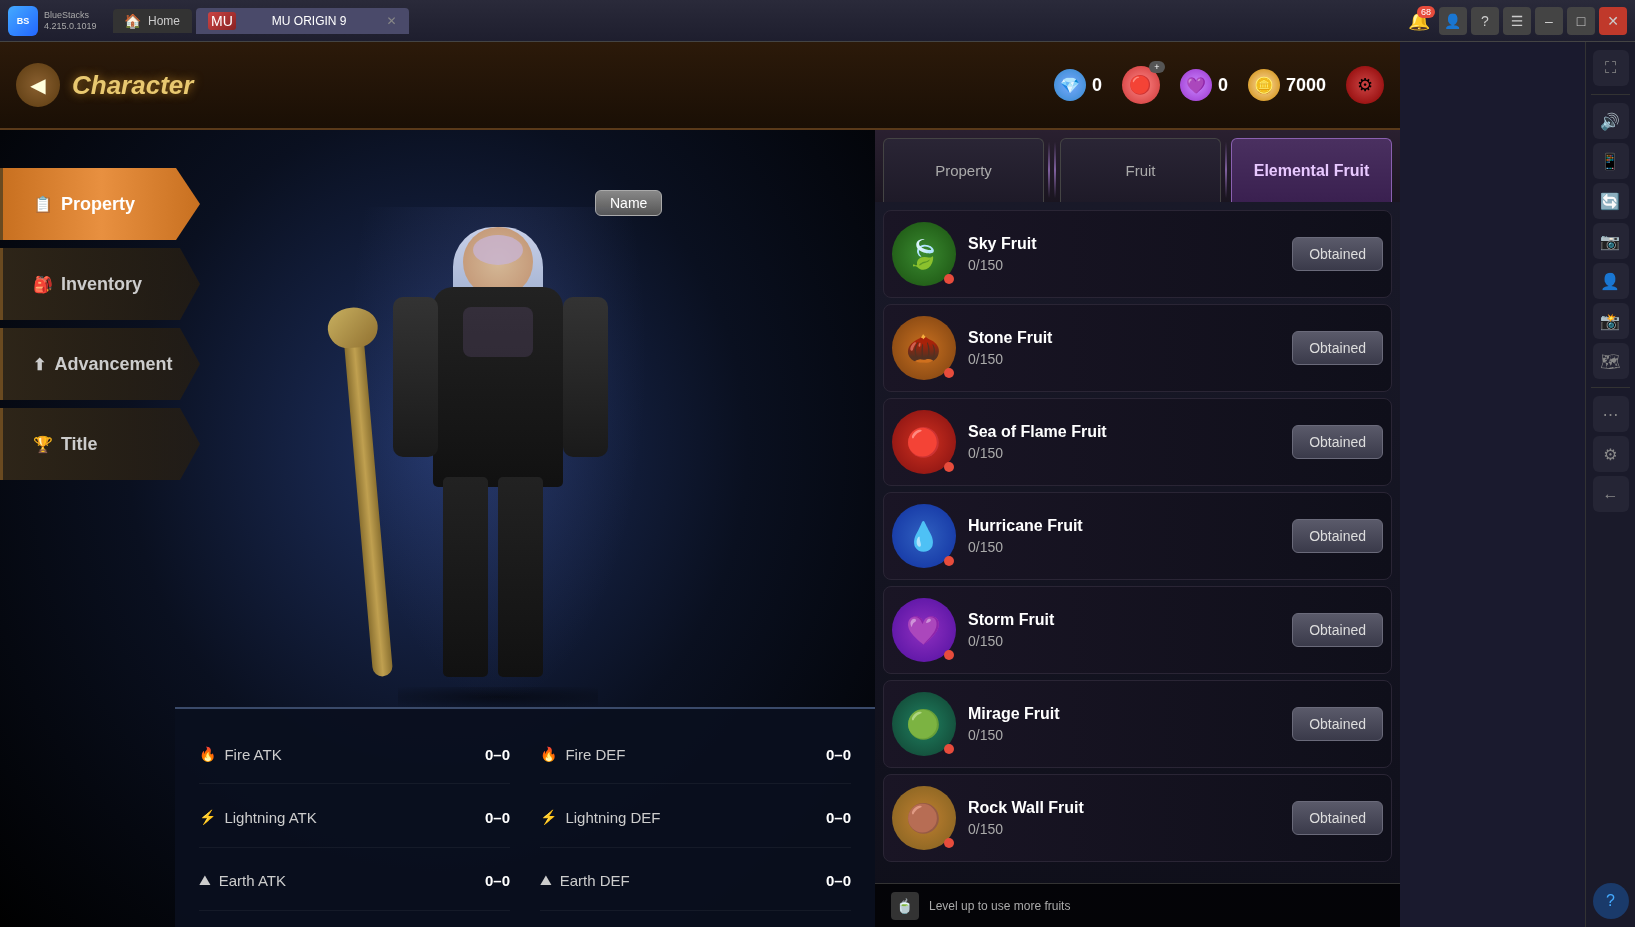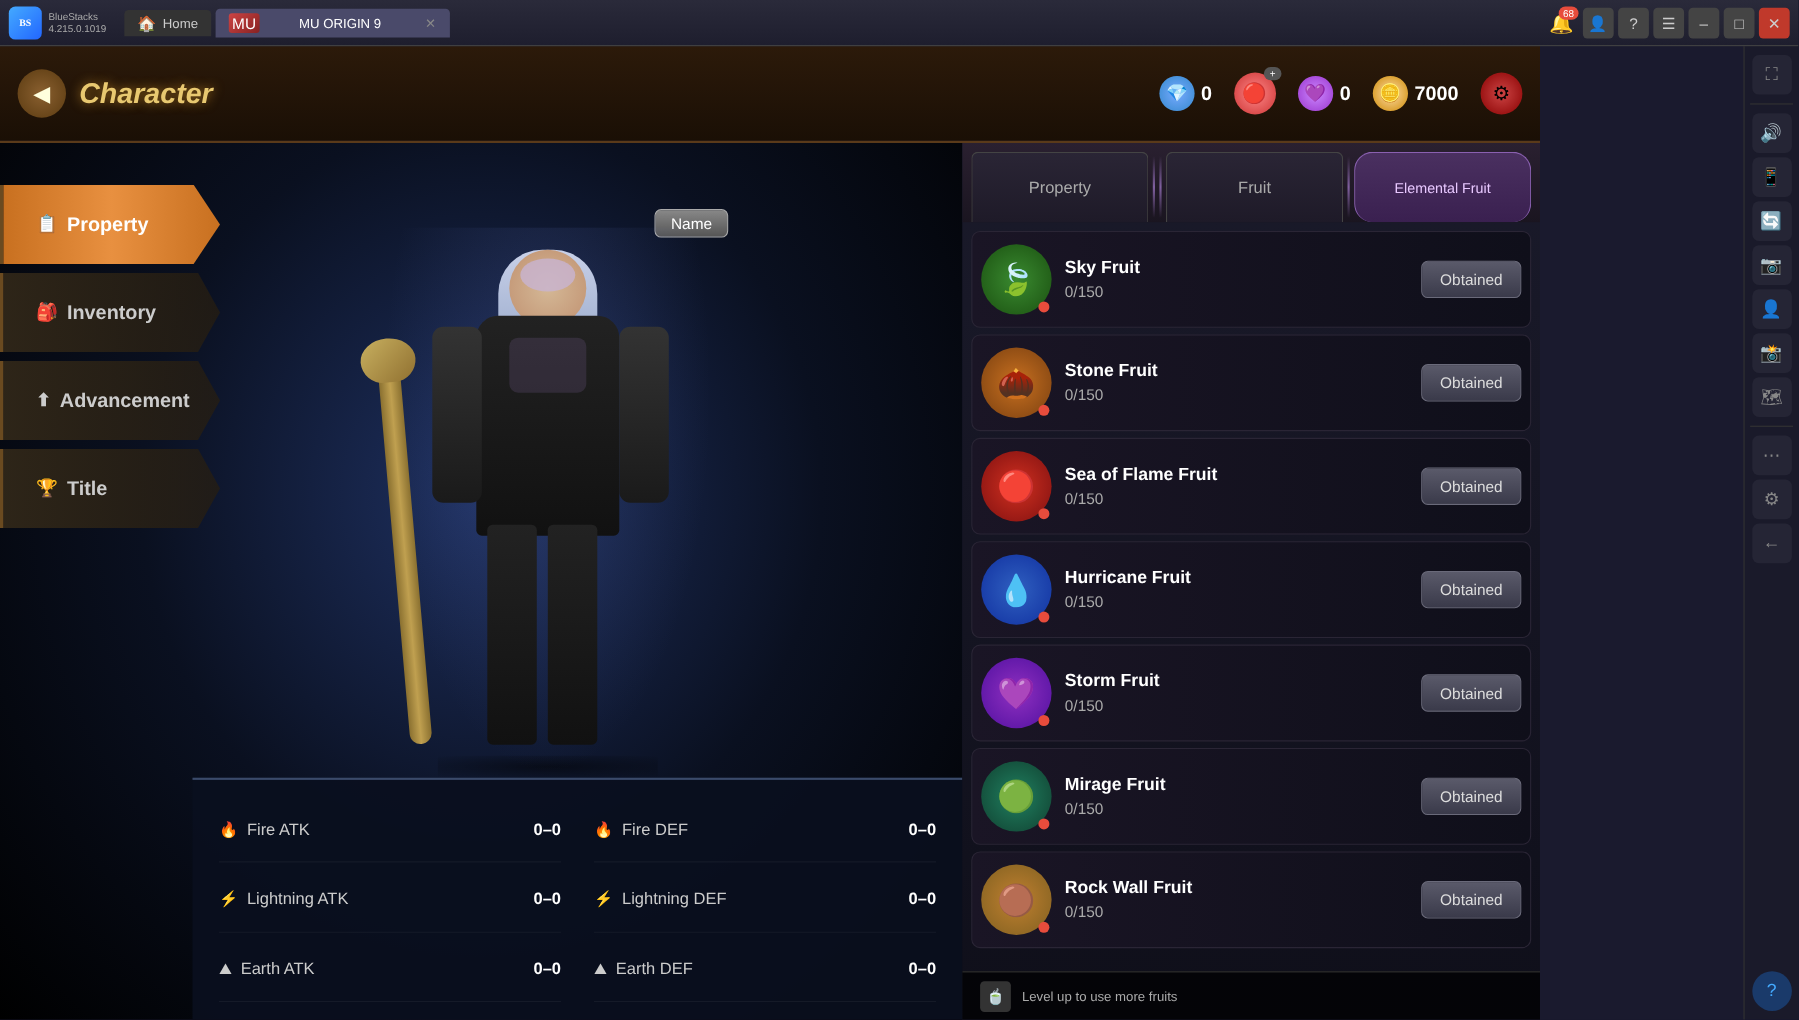--- a/index.html
+++ b/index.html
@@ -22,21 +22,21 @@
       padding: 0 8px;
       border-bottom: 1px solid #444;
       position: relative;
       z-index: 100;
     }
     .titlebar-logo {
       width: 30px; height: 30px;
       background: linear-gradient(135deg, #4af, #26f);
       border-radius: 6px;
       display: flex; align-items: center; justify-content: center;
-      font-size: 10px; color: white; font-weight: bold; margin-right: 6px; font-family: Liberation Serif, serif;
+      font-size: 10px; color: white; font-weight: bold; margin-right: 6px;
     }
     .titlebar-brand {
       font-size: 11px; color: #aaa; margin-right: 16px;
     }
     .titlebar-tab {
       background: #333; border-radius: 4px 4px 0 0; padding: 4px 12px;
       font-size: 12px; color: #ccc; display: flex; align-items: center; gap: 6px;
     }
     .titlebar-tab.active { background: #4a4a6a; color: white; gap: 36px; }
     .titlebar-spacer { flex: 1; }
@@ -252,23 +252,22 @@
       background: linear-gradient(to bottom, #2a2535, #1e1a28);
       border: 1px solid #444;
       border-bottom: none;
       text-align: center;
       padding: 4px;
     }
     .tab-btn.active {
       background: linear-gradient(to bottom, #4a3060, #3a2050);
       color: #e8c8ff;
       border-color: #8a60b0;
-      font-weight: normal;
-      font-size: 13px;
-      border-radius: 17px;
+      font-weight: bold;
+      font-size: 16px;
     }
     .tab-divider {
       width: 2px;
       background: radial-gradient(circle, #8060a0, transparent);
       margin: 4px 0;
     }
 
     
     .fruit-list {
       flex: 1;

